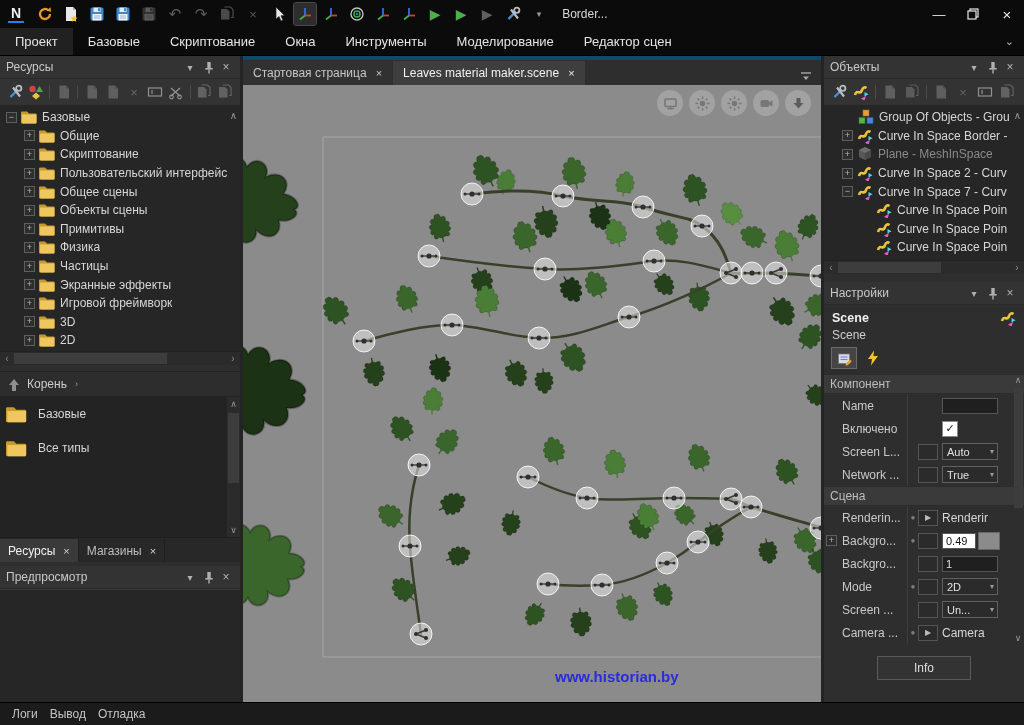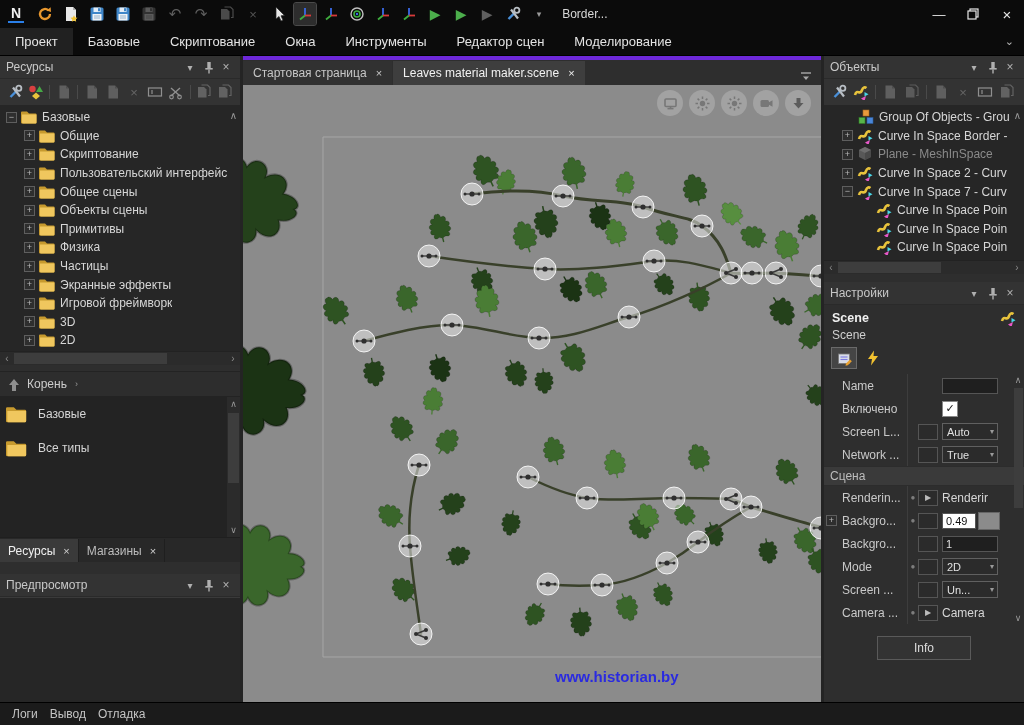--- a/index.html
+++ b/index.html
@@ -15,21 +15,21 @@
   .tb-spacer{flex:1;}
   .winbtn{width:34px;height:28px;display:flex;align-items:center;justify-content:center;color:#e8e8e8;font-size:13px;}
   
   .menubar{position:absolute;top:28px;left:0;right:0;height:27px;background:#0b0b0b;display:flex;align-items:center;border-bottom:1px solid #000;}
   .menu-item{padding:0 15px;height:27px;line-height:27px;color:#e4e4e4;font-size:13px;white-space:nowrap;}
   .menu-item.active{background:#212121;}
   .menu-chevron{margin-left:auto;margin-right:10px;color:#b8b8b8;font-size:11px;}
   
   .main{position:absolute;top:56px;left:0;right:0;bottom:22px;}
   .leftcol{position:absolute;left:0;top:0;bottom:0;width:240px;background:#2e2e2e;}
-  .centercol{position:absolute;left:243px;right:203px;top:0;bottom:0;background:#6d28d9;}
+  .centercol{position:absolute;left:243px;right:203px;top:0;bottom:0;background:#0c4a6e;}
   .rightcol{position:absolute;right:0;top:0;bottom:0;width:200px;background:#2e2e2e;}
   .vdiv{position:absolute;top:0;bottom:0;width:3px;background:#242424;}
   
   .phead{height:22px;background:#333333;display:flex;align-items:center;padding:0 6px;color:#c8c8c8;border-bottom:1px solid #2a2a2a;}
   .phead .ph-title{flex:1;font-size:12px;}
   .ph-btn{width:16px;height:16px;display:flex;align-items:center;justify-content:center;color:#b0b0b0;font-size:10px;margin-left:2px;}
   .ptools{height:26px;background:#333333;display:flex;align-items:center;padding:0 4px;border-bottom:1px solid #262626;}
   .ptool{width:20px;height:20px;display:flex;align-items:center;justify-content:center;margin:0 1px;}
   .ptool-sep{width:1px;height:14px;background:#4a4a4a;margin:0 3px;}
   
@@ -318,22 +318,22 @@
     </span>
     <span class="winbtn" style="font-size:15px">×</span>
   </div>
 
   <div class="menubar">
     <span class="menu-item active">Проект</span>
     <span class="menu-item">Базовые</span>
     <span class="menu-item">Скриптование</span>
     <span class="menu-item">Окна</span>
     <span class="menu-item">Инструменты</span>
+    <span class="menu-item">Моделирование</span>
     <span class="menu-item">Редактор сцен</span>
-    <span class="menu-item">Моделирование</span>
     <span class="menu-chevron">⌄</span>
   </div>
 
   <div class="main">
 
     <div class="leftcol">
       <div class="phead">
         <span class="ph-title">Ресурсы</span>
         <span class="ph-btn">▾</span>
         <span class="ph-btn">
@@ -526,21 +526,21 @@
       <div class="ptabs">
         <span class="ptab active">
             <span>Ресурсы</span>
             <span class="x">×</span>
           </span>
         <span class="ptab">
             <span>Магазины</span>
             <span class="x">×</span>
           </span>
       </div>
-      <div class="phead" style="margin-top:12px;">
+      <div class="phead" style="margin-top:4px;">
         <span class="ph-title">Предпросмотр</span>
         <span class="ph-btn">▾</span>
         <span class="ph-btn">
             <svg width="14" height="14">
               <use href="#icon-pin"></use>
             </svg>
           </span>
         <span class="ph-btn" style="font-size:12px">×</span>
       </div>
       <div class="preview-body" style="height:118px;"></div>
@@ -1002,20 +1002,23 @@
             </svg>
           </span>
         <span class="stab">
             <svg width="15" height="16">
               <use href="#icon-bolt"></use>
             </svg>
           </span>
       </div>
 
       <div class="props">
+        <div class="sechead">
+            <span>Компонент</span>
+          </div>
         <div class="prow">
           <span class="plabel">Name</span>
           <span class="pbullet"></span>
             <span style="width:24px"></span>
           <span class="pval">
               <input class="pinput" value="" style="">
             </span>
         </div>
         <div class="prow">
           <span class="plabel">Включено</span>

